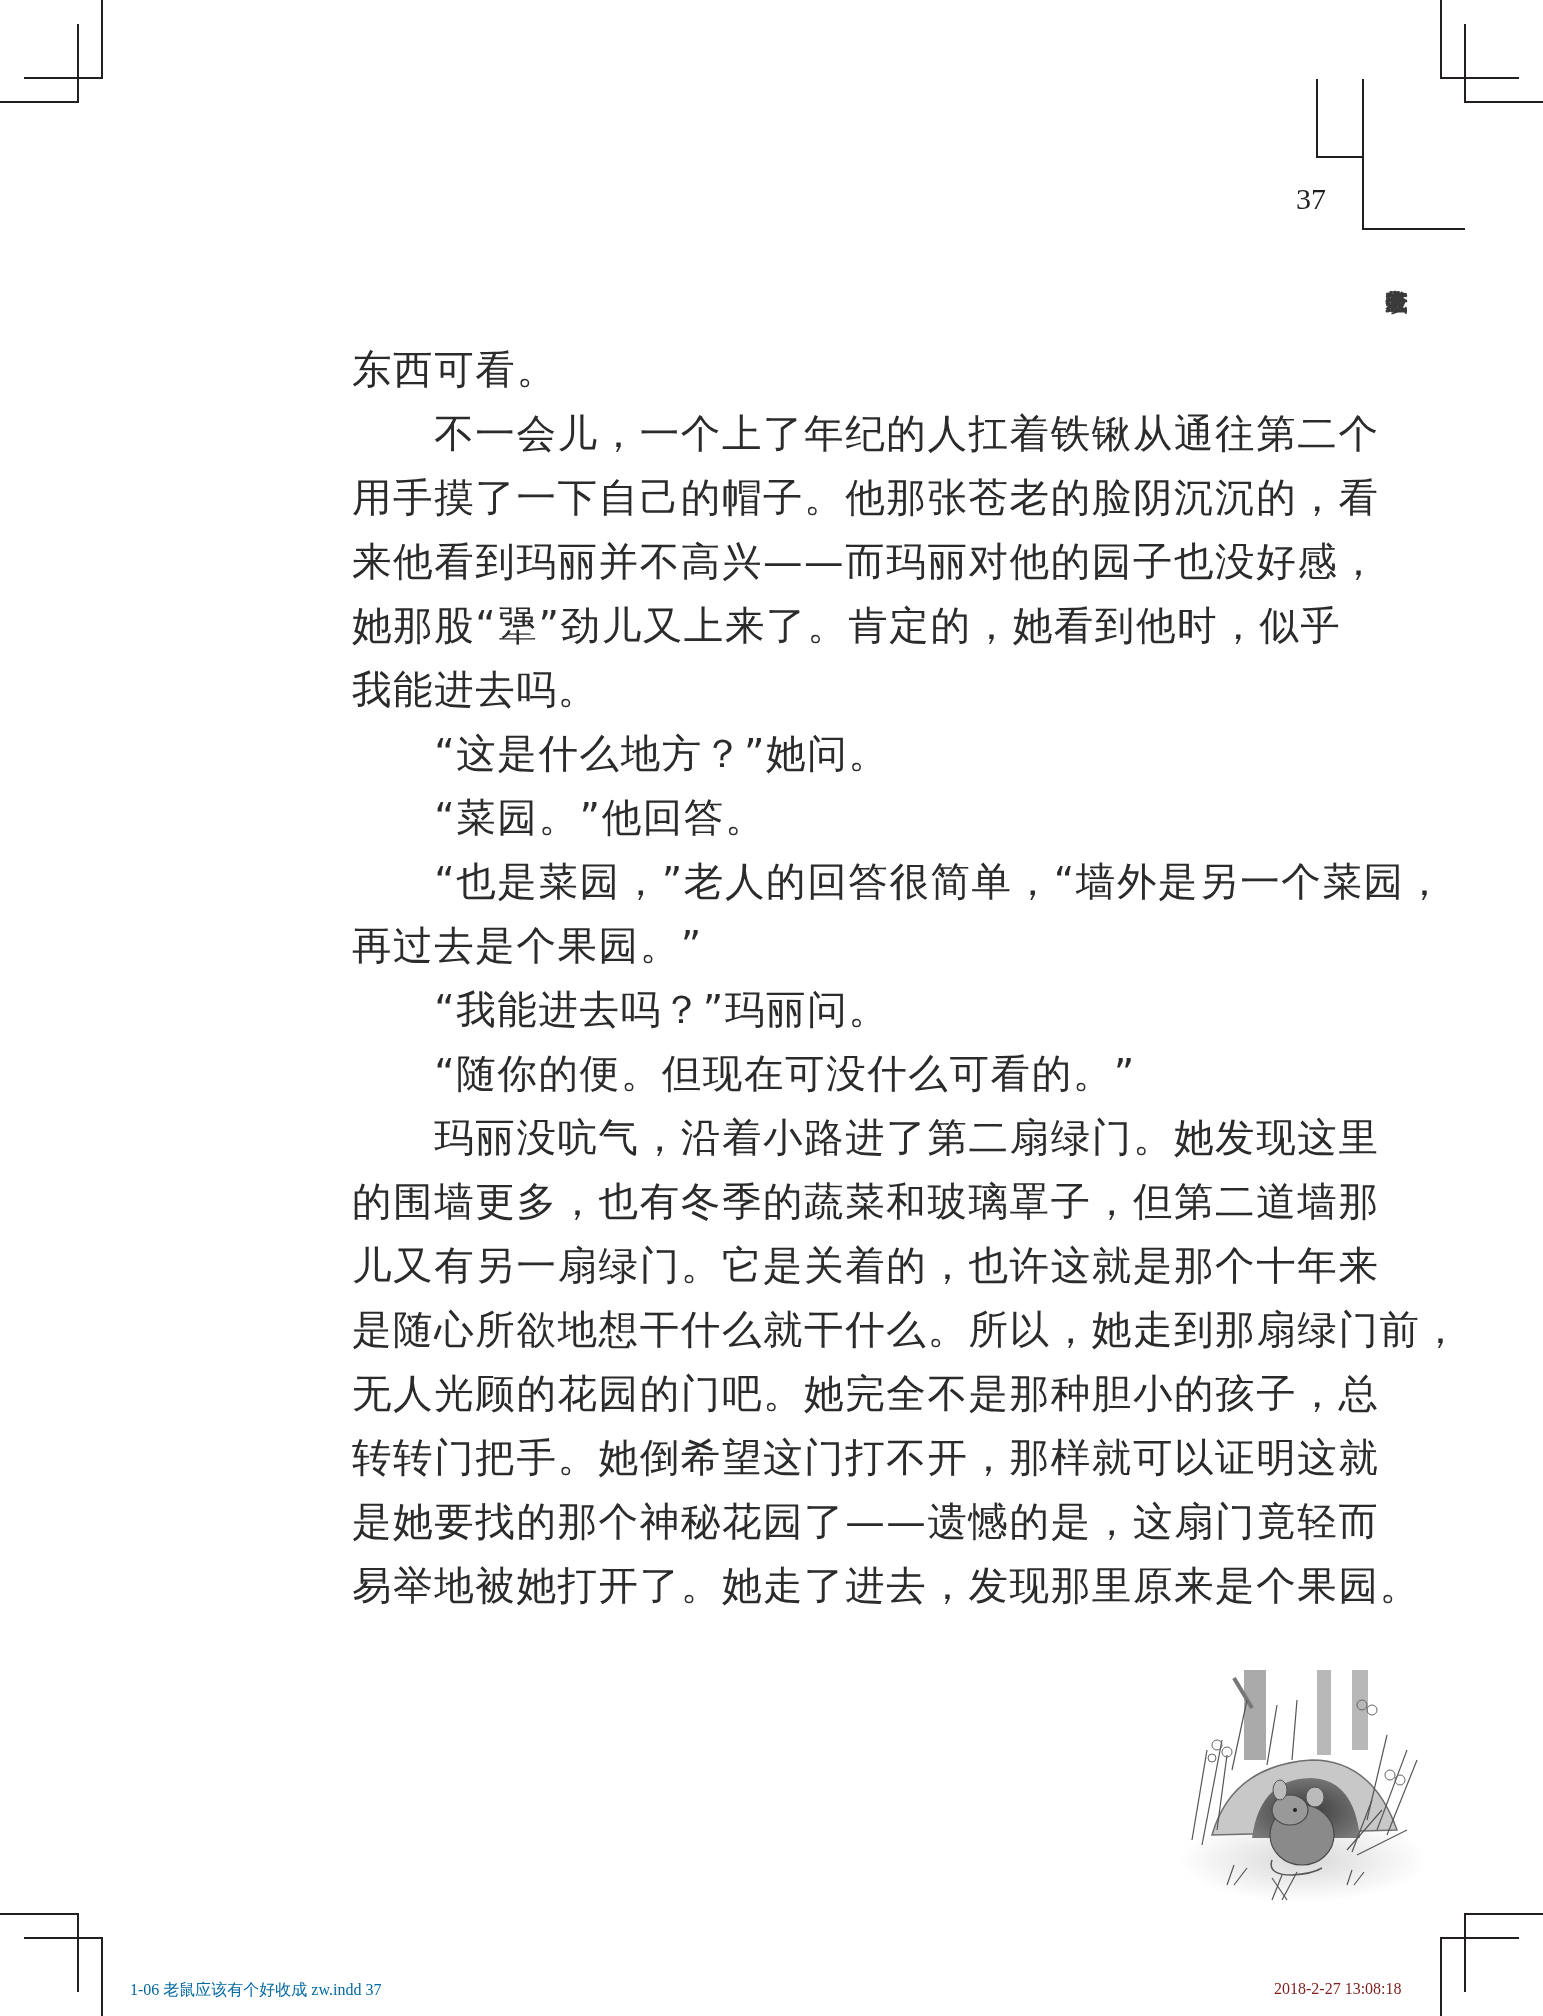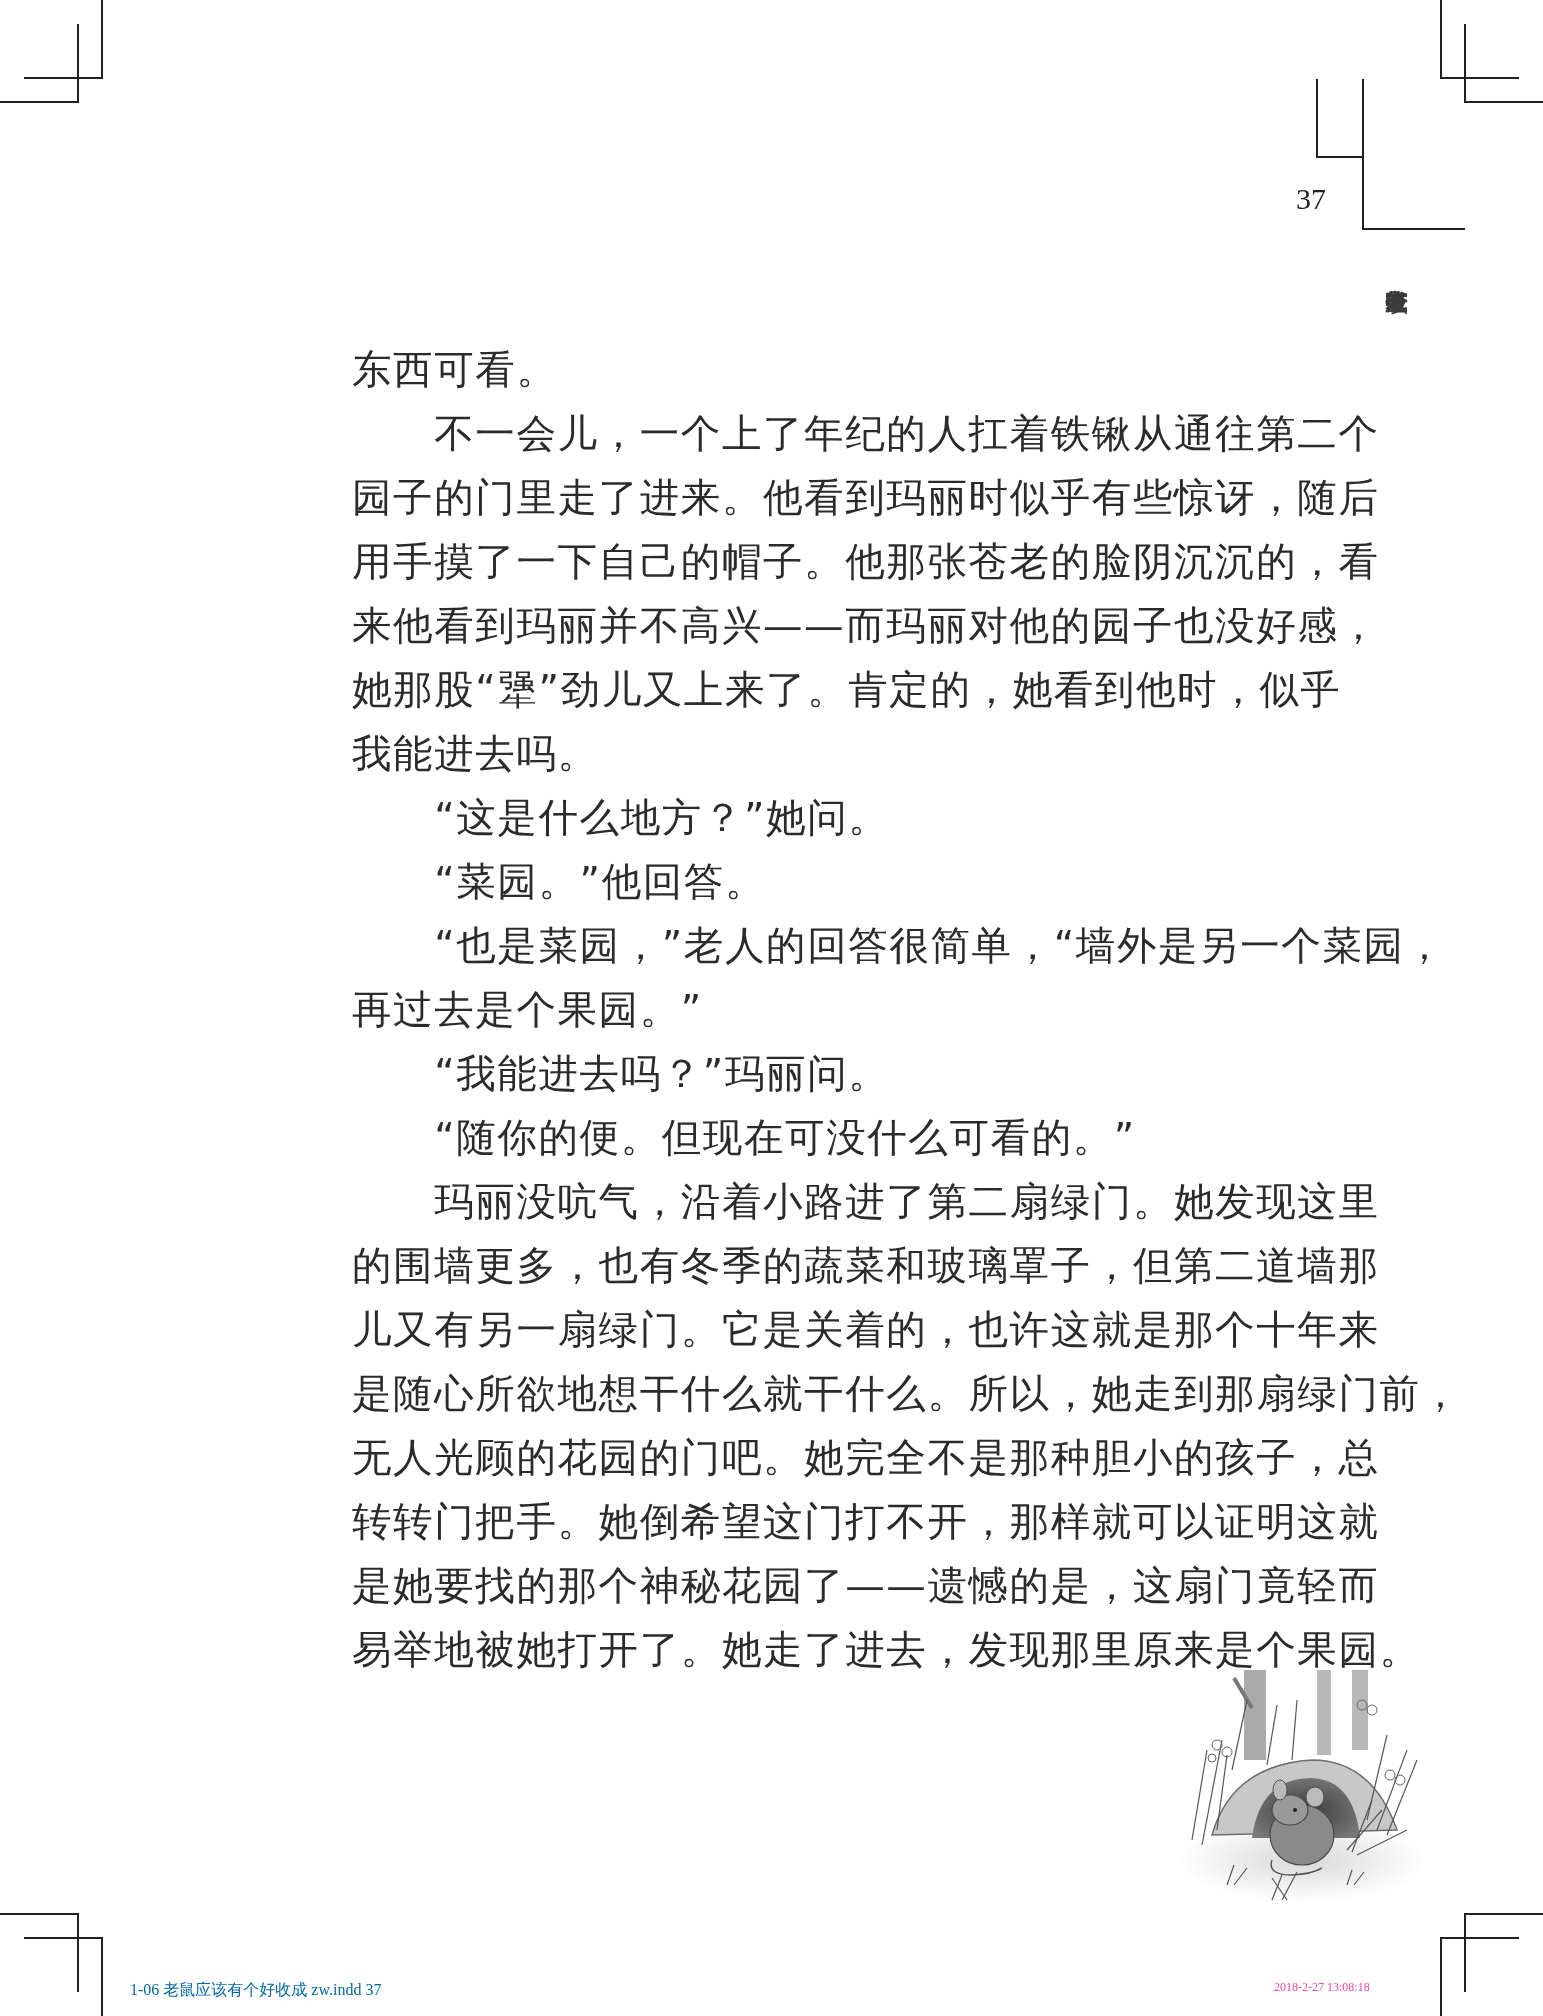--- a/index.html
+++ b/index.html
@@ -13,21 +13,21 @@
   .running-title { position:absolute; left:1378px; top:272px; width:32px;
                    font-size:23px; line-height:27px; color:#3b3b3b; text-align:center;
                    writing-mode:vertical-rl; letter-spacing:0px; }
   .body-text { position:absolute; left:352px; top:337px; width:870px; }
   .para { font-size:39.5px; line-height:64px; margin:0; color:#2b2b2b;
           letter-spacing:1.6px; white-space:nowrap; }
   .para span { display:block; }
   .footer-left { position:absolute; left:130px; top:1980px; font-family:"Liberation Serif", serif;
                  font-size:16px; color:#0369a1; }
   .footer-right { position:absolute; left:1274px; top:1980px; font-family:"Liberation Serif", serif;
-                  font-size:12px; color:#ec4899; }
+                  font-size:16px; color:#7f1d1d; }
   .illustration { position:absolute; left:1172px; top:1660px; width:262px; height:248px; }
 </style>
 </head>
 <body>
 
 <div class="line v" style="left:101px;top:0;height:79px;"></div>
 <div class="line h" style="left:24px;top:77px;width:79px;"></div>
 <div class="line v" style="left:77px;top:24px;height:79px;"></div>
 <div class="line h" style="left:0;top:101px;width:79px;"></div>
 
@@ -41,21 +41,20 @@
 <div class="line v" style="left:1362px;top:79px;height:151px;"></div>
 <div class="line h" style="left:1362px;top:228px;width:103px;"></div>
 
 <div class="page-num">37</div>
 <div class="running-title">老鼠应该有个好收成</div>
 
 <div class="body-text">
   <p class="para">
     <span>东西可看。</span>
     <span>　　不一会儿，一个上了年纪的人扛着铁锹从通往第二个</span>
-    <span>园子的门里走了进来。他看到玛丽时似乎有些惊讶，随后</span>
     <span>用手摸了一下自己的帽子。他那张苍老的脸阴沉沉的，看</span>
     <span>来他看到玛丽并不高兴——而玛丽对他的园子也没好感，</span>
     <span>她那股“犟”劲儿又上来了。肯定的，她看到他时，似乎</span>
     <span>我能进去吗。</span>
     <span>　　“这是什么地方？”她问。</span>
     <span>　　“菜园。”他回答。</span>
     <span>　　“也是菜园，”老人的回答很简单，“墙外是另一个菜园，</span>
     <span>再过去是个果园。”</span>
     <span>　　“我能进去吗？”玛丽问。</span>
     <span>　　“随你的便。但现在可没什么可看的。”</span>

